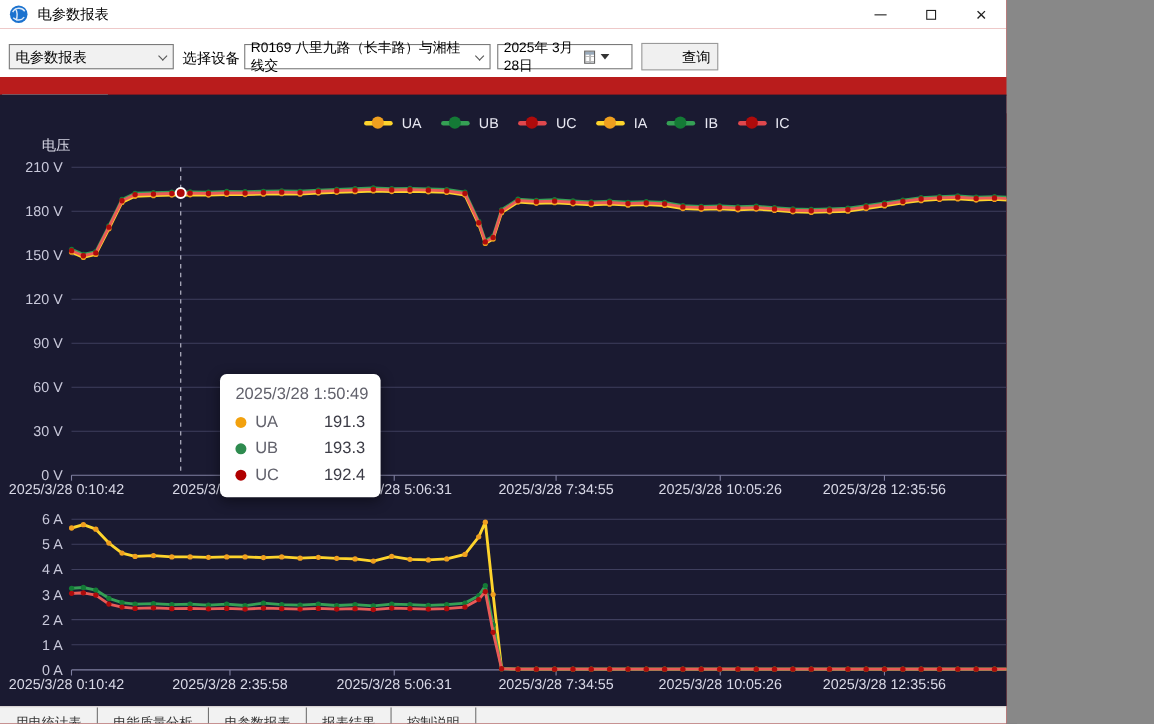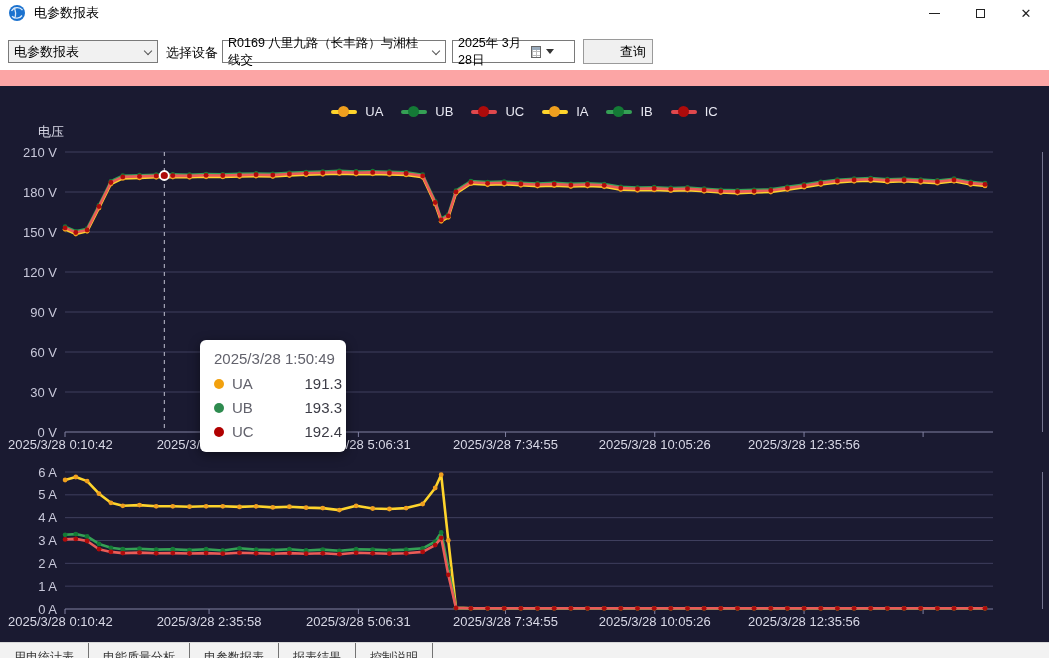--- a/index.html
+++ b/index.html
@@ -1,17 +1,17 @@
 <!DOCTYPE html>
 <html><head>
 <meta charset="utf-8">
 <style>
   html,body{margin:0;padding:0;background:#888;}
   *{box-sizing:border-box;font-family:"Liberation Sans","DejaVu Sans",sans-serif;}
-  .window{position:relative;width:1049px;height:658px;background:#fca5a5;overflow:hidden;}
+  .window{position:relative;width:915px;height:658px;background:#b91c1c;overflow:hidden;}
   
   .titlebar{position:absolute;left:0;top:0;width:100%;height:26px;background:#fff;display:flex;align-items:center;}
   .app-icon{margin-left:8px;width:18px;height:18px;display:inline-block;}
   .title-text{margin-left:8px;font-size:13px;color:#000;}
   .win-btns{position:absolute;right:0;top:0;height:26px;display:flex;}
   .win-btn{width:46px;height:26px;display:flex;align-items:center;justify-content:center;color:#222;cursor:default;}
   .glyph-min{width:11px;height:1px;background:#222;}
   .glyph-max{width:9px;height:9px;border:1px solid #222;}
   .glyph-close{font-size:13px;line-height:13px;}
   
@@ -37,21 +37,21 @@
   svg text.axlbl{fill:#c8c8da;font-size:13px;}
   svg text.xlbl{fill:#d8d8e6;font-size:13px;}
   svg text.ctitle{fill:#d8d8e6;font-size:13px;}
   .legend{position:absolute;left:0;top:18px;width:100%;display:flex;justify-content:center;gap:18px;}
   .leg-item{display:flex;align-items:center;cursor:default;}
   .leg-marker{position:relative;width:26px;height:4px;border-radius:2px;}
   .leg-dot{position:absolute;left:7px;top:-3.5px;width:11px;height:11px;border-radius:50%;}
   .leg-label{margin-left:8px;font-size:13px;color:#e8e8f2;}
   
   .tooltip{position:absolute;left:200px;top:254px;width:146px;background:#fff;border-radius:6px;
-           box-shadow:0 3px 12px rgba(0,0,0,.45);padding:10px 4px 12px 14px;}
+           box-shadow:0 3px 12px rgba(0,0,0,.45);padding:10px 14px 12px 14px;}
   .tt-title{font-size:15px;color:#62626c;margin-bottom:8px;white-space:nowrap;}
   .tt-row{display:flex;align-items:center;margin-top:7px;font-size:15px;}
   .tt-dot{width:10px;height:10px;border-radius:50%;margin-right:8px;flex:0 0 auto;}
   .tt-name{color:#62626c;}
   .tt-val{margin-left:auto;font-weight:normal;color:#3c3c46;}
   
   .statusstrip{position:absolute;left:0;top:642px;width:100%;height:16px;background:#f2f2f2;border-top:1px solid #d8d8d8;overflow:hidden;display:flex;}
   .ss-item{padding:6px 14px 0 14px;font-size:12px;color:#333;border-right:1px solid #737373;white-space:nowrap;}
 </style>
 </head>

